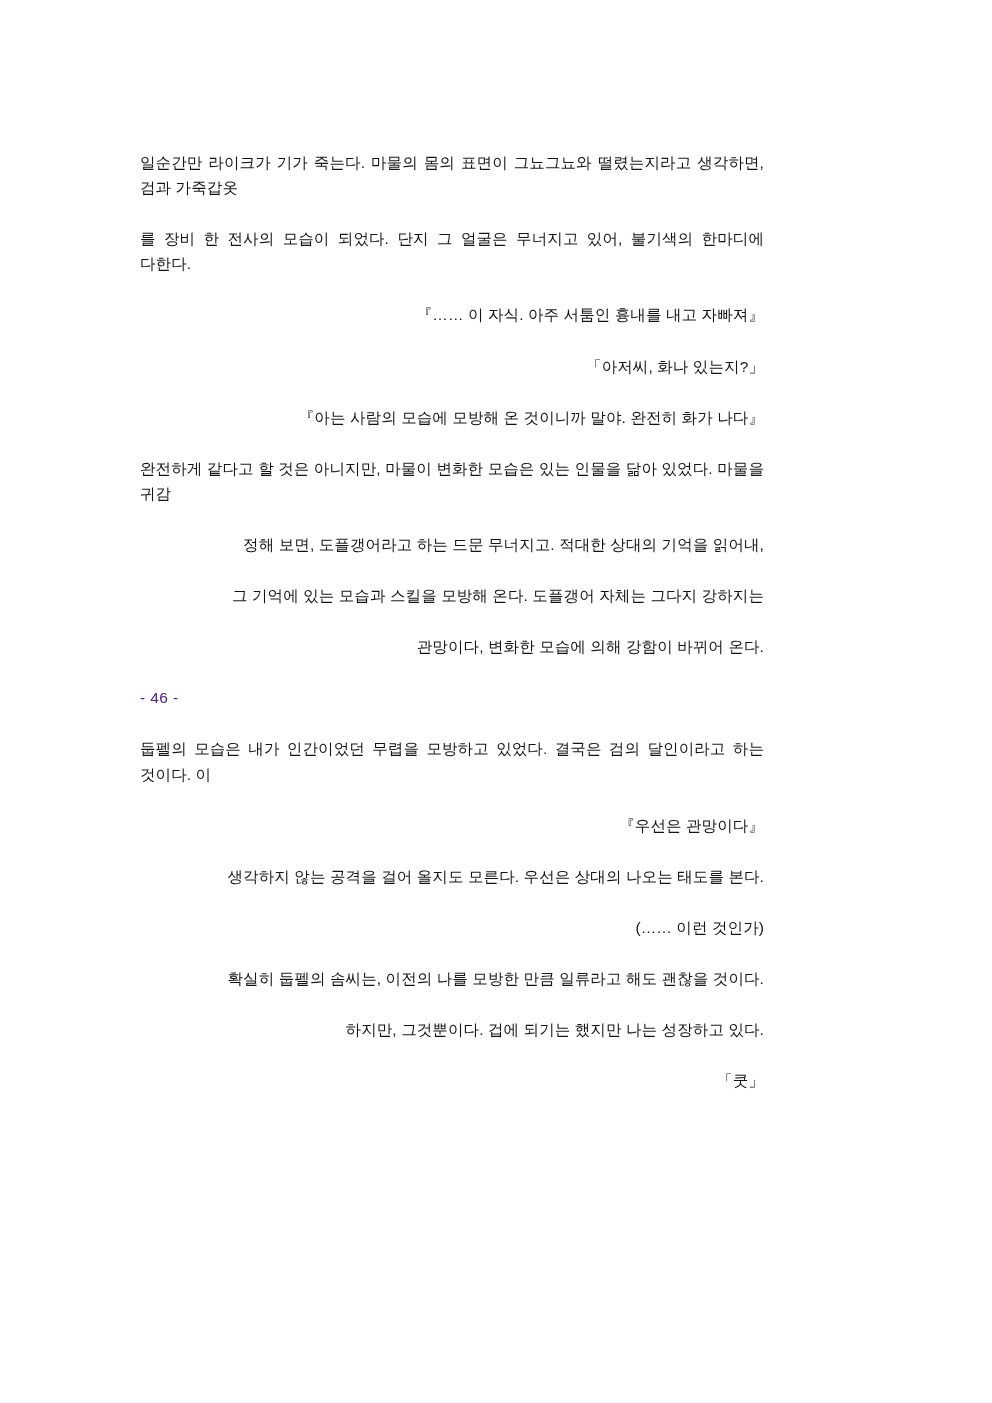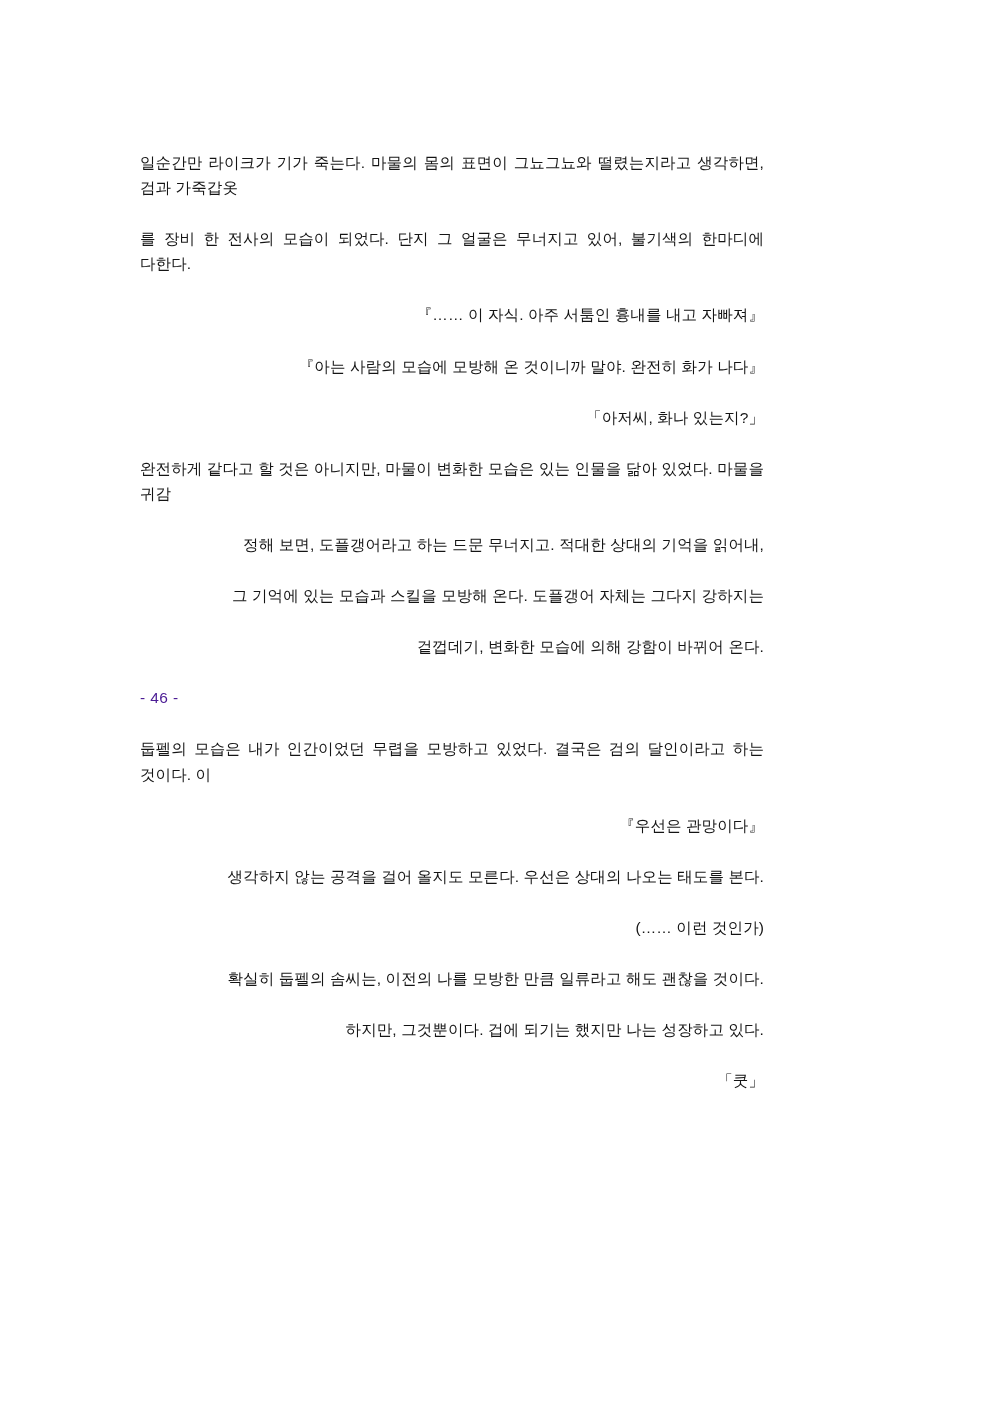--- a/index.html
+++ b/index.html
@@ -43,26 +43,26 @@
   }
 </style>
 </head>
 <body>
 
 <div class="page">
 
   <p class="para">일순간만 라이크가 기가 죽는다. 마물의 몸의 표면이 그뇨그뇨와 떨렸는지라고 생각하면, 검과 가죽갑옷</p>
   <p class="para">를 장비 한 전사의 모습이 되었다. 단지 그 얼굴은 무너지고 있어, 불기색의 한마디에 다한다.</p>
   <p class="para nojustify">『…… 이 자식. 아주 서툼인 흉내를 내고 자빠져』</p>
+  <p class="para nojustify">「아저씨, 화나 있는지?」</p>
   <p class="para nojustify">『아는 사람의 모습에 모방해 온 것이니까 말야. 완전히 화가 나다』</p>
-  <p class="para nojustify">「아저씨, 화나 있는지?」</p>
   <p class="para">완전하게 같다고 할 것은 아니지만, 마물이 변화한 모습은 있는 인물을 닮아 있었다. 마물을 귀감</p>
   <p class="para nojustify">정해 보면, 도플갱어라고 하는 드문 무너지고. 적대한 상대의 기억을 읽어내,</p>
   <p class="para nojustify">그 기억에 있는 모습과 스킬을 모방해 온다. 도플갱어 자체는 그다지 강하지는</p>
-  <p class="para nojustify">겉껍데기, 변화한 모습에 의해 강함이 바뀌어 온다.</p>
+  <p class="para nojustify">관망이다, 변화한 모습에 의해 강함이 바뀌어 온다.</p>
 
   <p class="pagenum">- 46 -</p>
 
   <p class="para">둡펠의 모습은 내가 인간이었던 무렵을 모방하고 있었다. 결국은 검의 달인이라고 하는 것이다. 이</p>
   <p class="para nojustify">『우선은 관망이다』</p>
   <p class="para nojustify">생각하지 않는 공격을 걸어 올지도 모른다. 우선은 상대의 나오는 태도를 본다.</p>
   <p class="para nojustify">(…… 이런 것인가)</p>
   <p class="para nojustify">확실히 둡펠의 솜씨는, 이전의 나를 모방한 만큼 일류라고 해도 괜찮을 것이다.</p>
   <p class="para nojustify">하지만, 그것뿐이다. 겁에 되기는 했지만 나는 성장하고 있다.</p>
   <p class="para nojustify">「쿳」</p>

